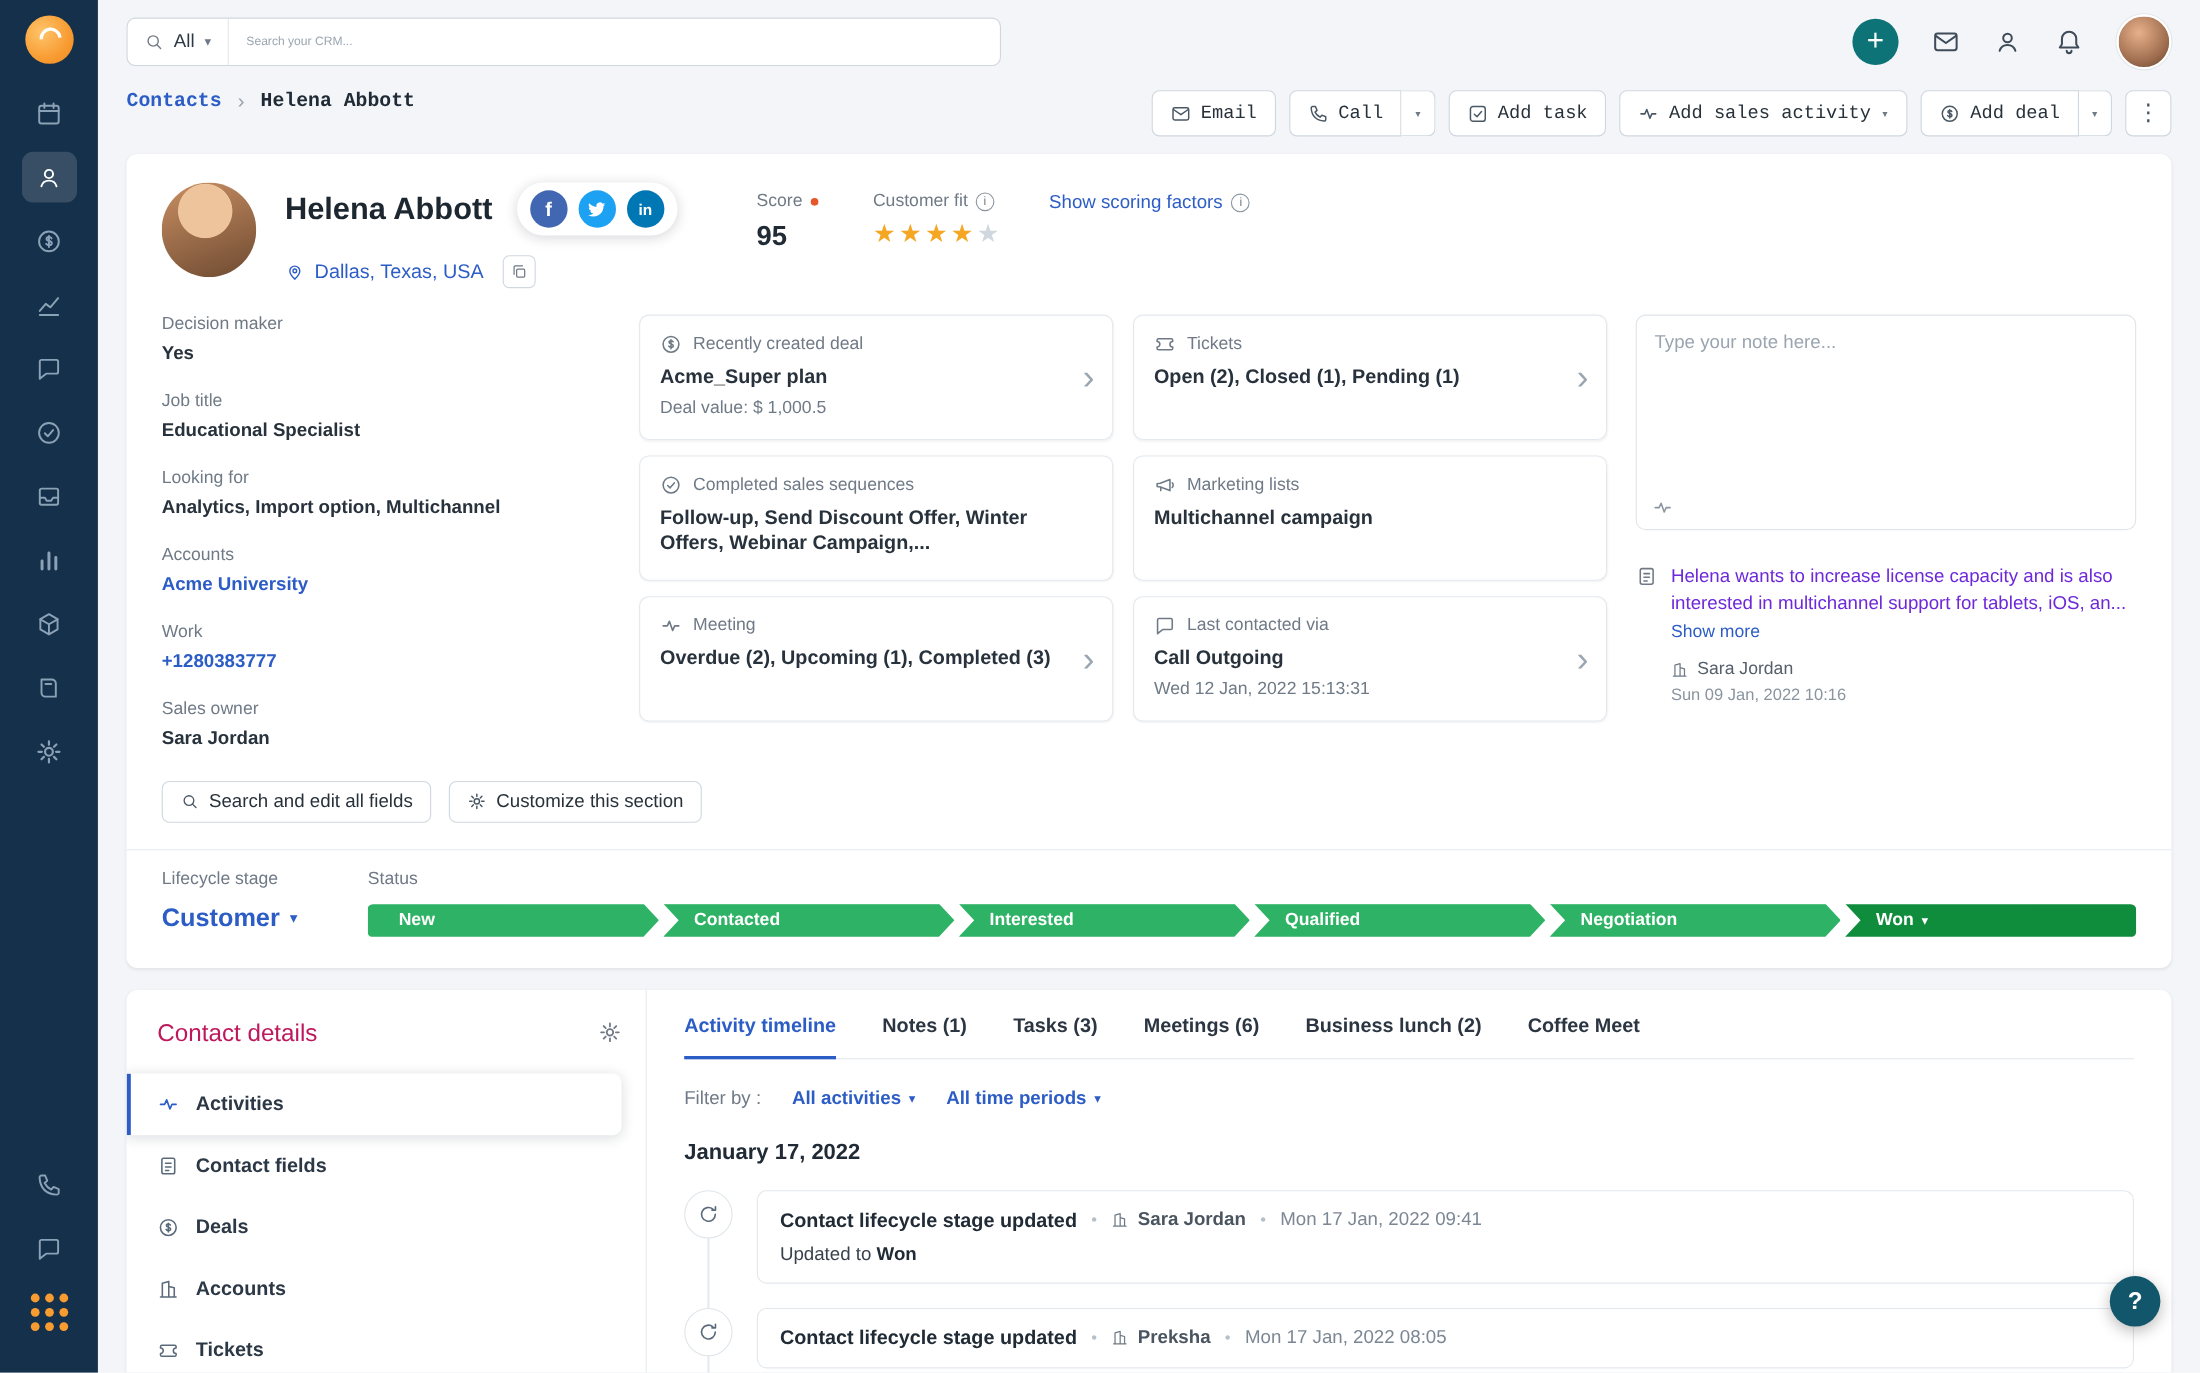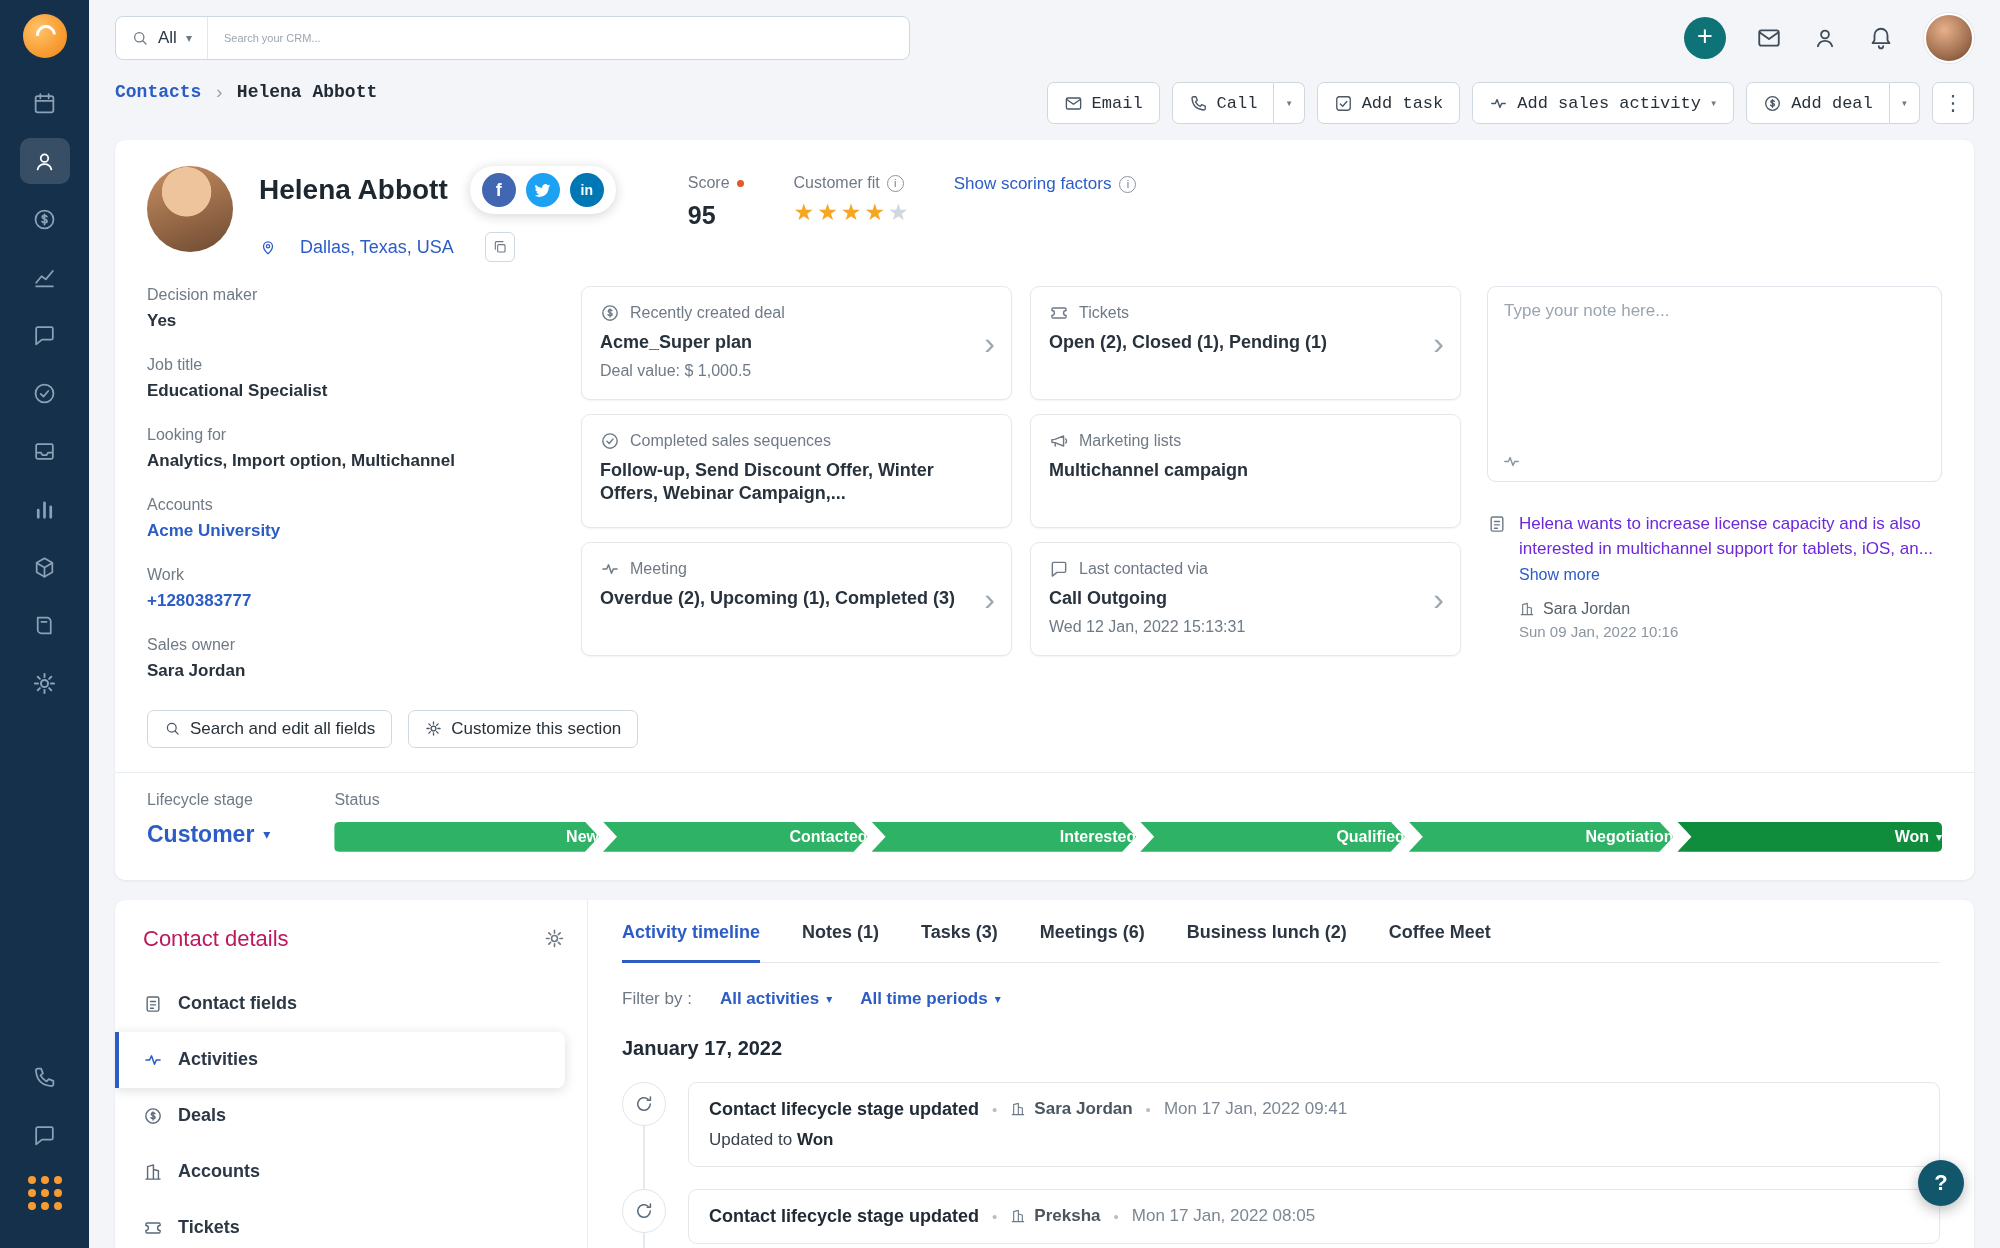--- a/index.html
+++ b/index.html
@@ -52,21 +52,21 @@
   .avatar-lg { width:86px; height:86px; border-radius:50%; flex-shrink:0; background:radial-gradient(circle at 46% 30%, #edc49b 0 32%, rgba(0,0,0,0) 33%), linear-gradient(160deg,#c98f63,#6e4a31); cursor:pointer; }
   .identity { margin-left:26px; }
   .name-row { display:flex; align-items:center; gap:22px; }
   .contact-name { font-size:28px; font-weight:700; color:#1d2730; }
   .social-pill { display:flex; gap:10px; background:#fff; border-radius:28px; padding:7px 12px; box-shadow:0 2px 12px rgba(16,24,40,.18); }
   .soc { width:34px; height:34px; border-radius:50%; display:grid; place-items:center; color:#fff; font-weight:700; cursor:pointer; }
   .soc.fb { background:#4267B2; font-size:18px; }
   .soc.tw { background:#1DA1F2; }
   .soc.tw svg { width:17px; height:17px; fill:#fff; }
   .soc.li { background:#0077B5; font-size:14px; }
-  .loc-row { display:flex; align-items:center; gap:23px; margin-top:18px; }
+  .loc-row { display:flex; align-items:center; gap:9px; margin-top:18px; }
   .loc-row .pin { width:18px; height:18px; color:#2c5cc5; }
   .loc-link { color:#2c5cc5; font-size:18px; cursor:pointer; }
   .copy-btn { width:30px; height:30px; border:1px solid #cfd7df; border-radius:6px; background:#fff; display:grid; place-items:center; color:#6f7a86; cursor:pointer; margin-left:8px; }
   .copy-btn svg { width:16px; height:16px; }
   .score-block { margin-left:72px; padding-top:8px; }
   .mini-label { font-size:16px; color:#6f7a86; display:flex; align-items:center; gap:7px; white-space:nowrap; }
   .score-dot { width:7px; height:7px; border-radius:50%; background:#e4582c; }
   .score-val { font-size:25px; font-weight:700; color:#212b36; margin-top:9px; }
   .fit-block { margin-left:50px; padding-top:8px; }
   .stars { margin-top:9px; font-size:23px; letter-spacing:3px; line-height:1; }
@@ -104,21 +104,21 @@
 
   .section-actions { display:flex; gap:16px; padding:4px 0 24px; }
   .btn.small { height:38px; font-size:17px; }
   .btn.small svg { width:17px; height:17px; }
 
   .lifecycle { border-top:1px solid #e7ecf1; margin:0 -32px; padding:18px 32px 28px; display:flex; gap:64px; }
   .lc-value { display:flex; align-items:center; gap:9px; color:#2c5cc5; font-size:23px; font-weight:700; margin-top:12px; cursor:pointer; }
   .lc-value .caret { color:#2c5cc5; font-size:14px; }
   .lc-right { flex:1; }
   .pipeline { display:flex; margin-top:13px; height:30px; }
-  .stage { flex:1; margin-right:4px; background:#2eb265; color:#fff; font-size:16px; font-weight:600; display:flex; align-items:center; justify-content:flex-end; gap:7px; cursor:pointer;
+  .stage { flex:1; margin-right:4px; background:#2eb265; color:#fff; font-size:16px; font-weight:600; display:flex; align-items:center; justify-content:flex-start; gap:7px; cursor:pointer;
            clip-path:polygon(0 0, calc(100% - 14px) 0, 100% 50%, calc(100% - 14px) 100%, 0 100%, 14px 50%);padding-left:28px; }
   .stage:first-child { clip-path:polygon(0 0, calc(100% - 14px) 0, 100% 50%, calc(100% - 14px) 100%, 0 100%); border-radius:5px 0 0 5px; }
   .stage:last-child { margin-right:0; background:#0f8c3c; clip-path:polygon(0 0, 100% 0, 100% 100%, 0 100%, 14px 50%); border-radius:0 5px 5px 0; }
   .stage .caret { color:#fff; }
 
   
   .bottom { margin:20px 26px 0; background:#fff; border-radius:10px 10px 0 0; box-shadow:0 1px 3px rgba(16,24,40,.07); display:flex; flex:1; overflow:hidden; min-height:0; }
   .details-panel { width:473px; border-right:1px solid #e7ecf1; padding:26px 22px 0 0; flex-shrink:0; }
   .dp-head { display:flex; align-items:center; justify-content:space-between; padding-left:28px; }
   .dp-title { font-size:22px; font-weight:400; color:#be185d; }
@@ -711,31 +711,31 @@
     <div class="details-panel">
       <div class="dp-head">
         <div class="dp-title">Contact details</div>
         <span class="gear-btn">
             <svg>
               <use href="#ic-gear"></use>
             </svg>
           </span>
       </div>
       <div class="dp-items">
+        <div class="dp-item active">
+          <svg>
+              <use href="#ic-pulse"></use>
+            </svg>
+          <span>Activities</span>
+        </div>
         <div class="dp-item">
           <svg>
               <use href="#ic-doc"></use>
             </svg>
           <span>Contact fields</span>
-        </div>
-        <div class="dp-item active">
-          <svg>
-              <use href="#ic-pulse"></use>
-            </svg>
-          <span>Activities</span>
         </div>
         <div class="dp-item">
           <svg>
               <use href="#ic-dollar"></use>
             </svg>
           <span>Deals</span>
         </div>
         <div class="dp-item">
           <svg>
               <use href="#ic-building"></use>

